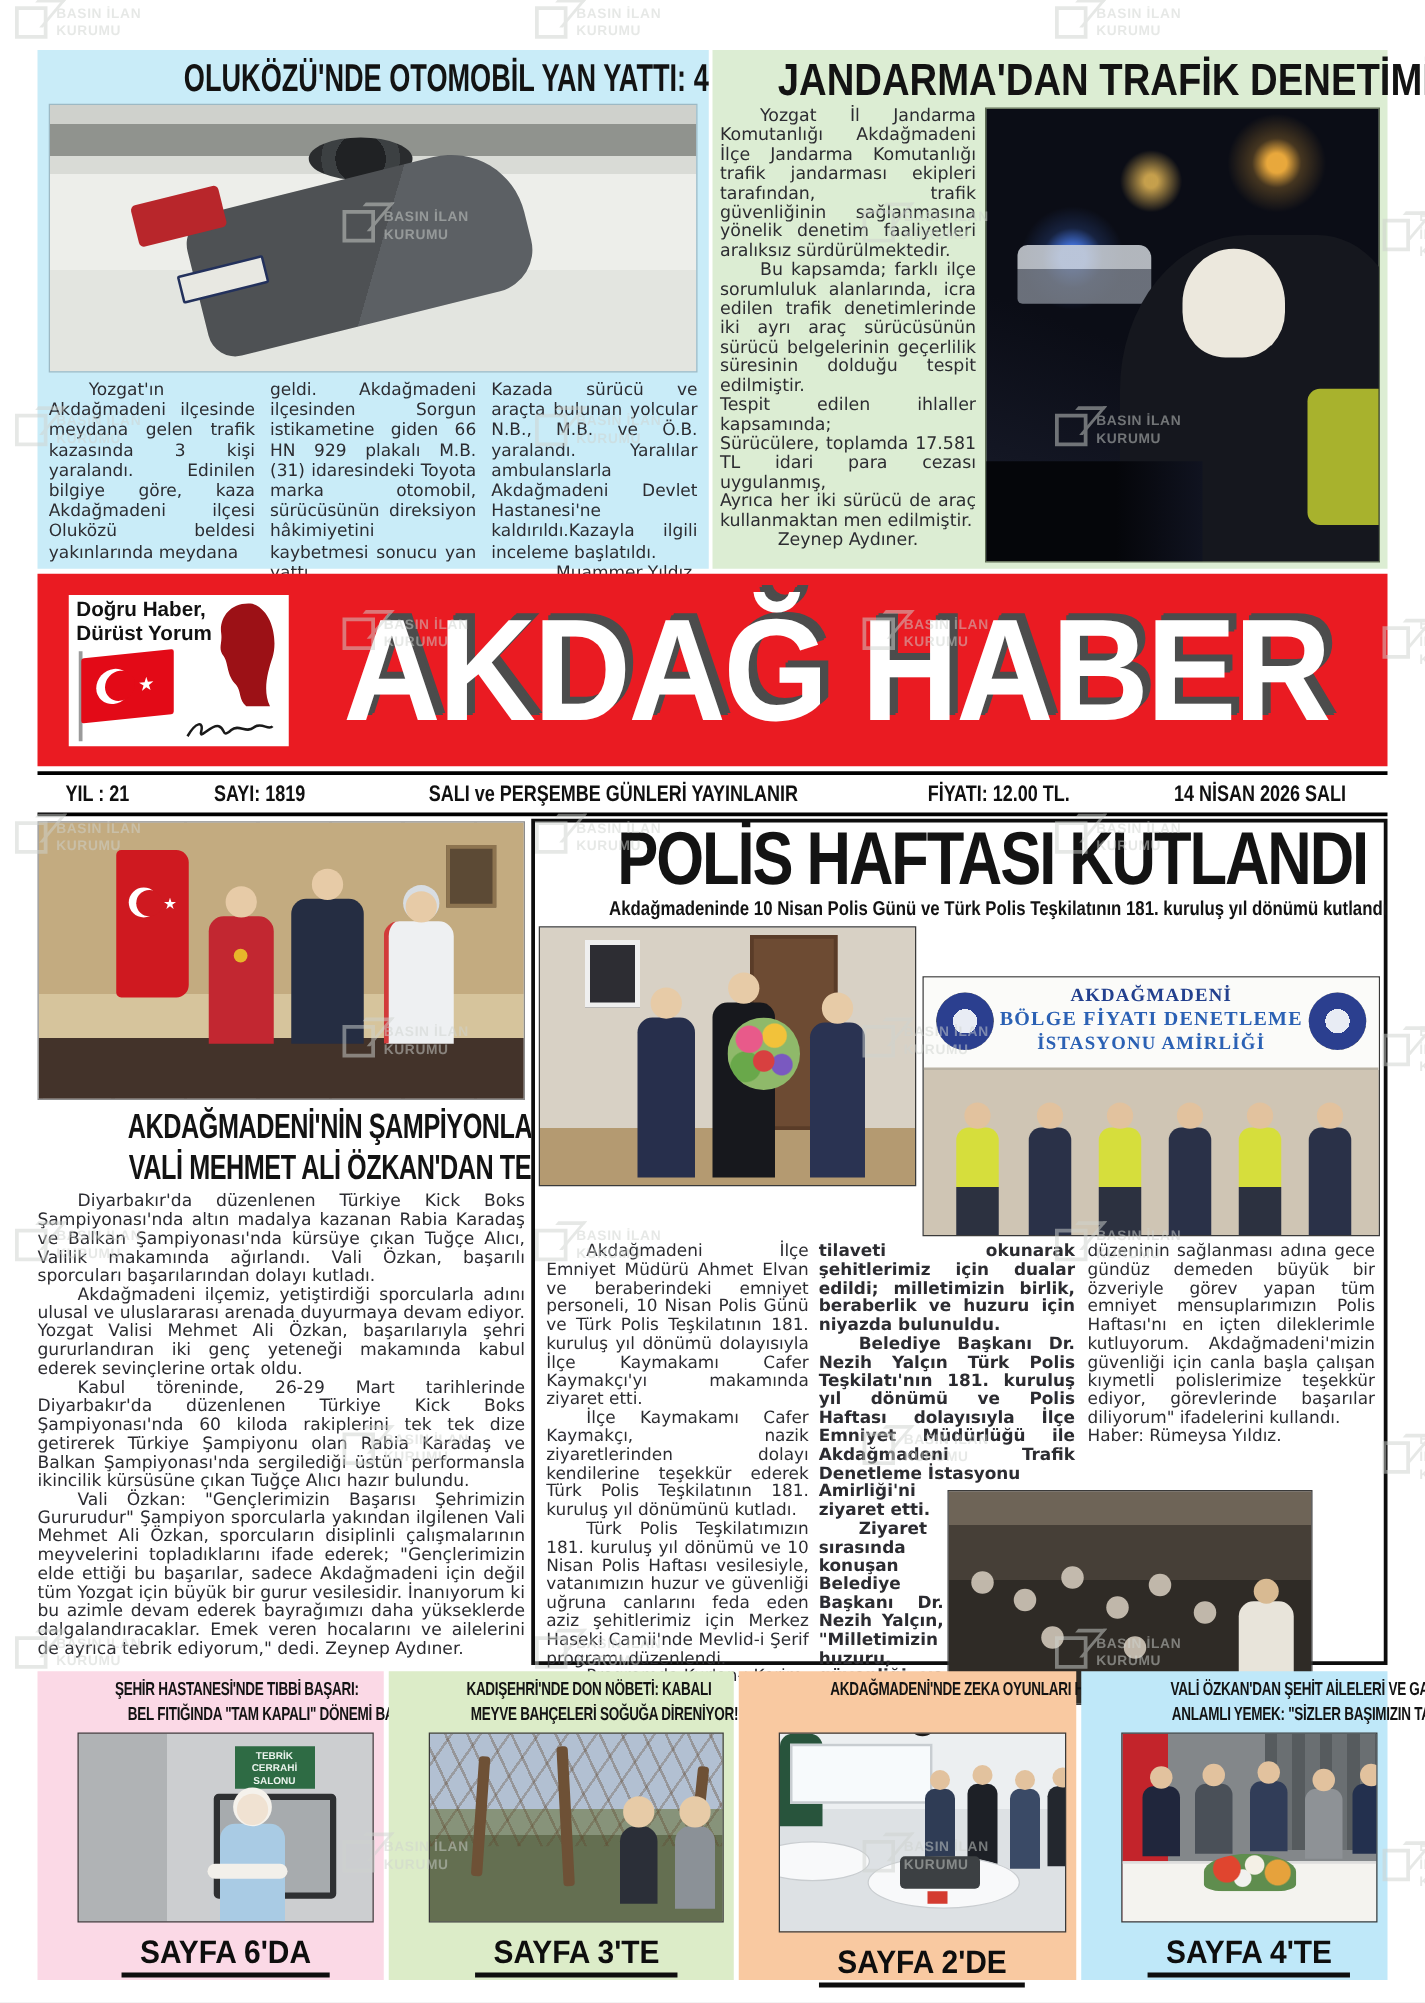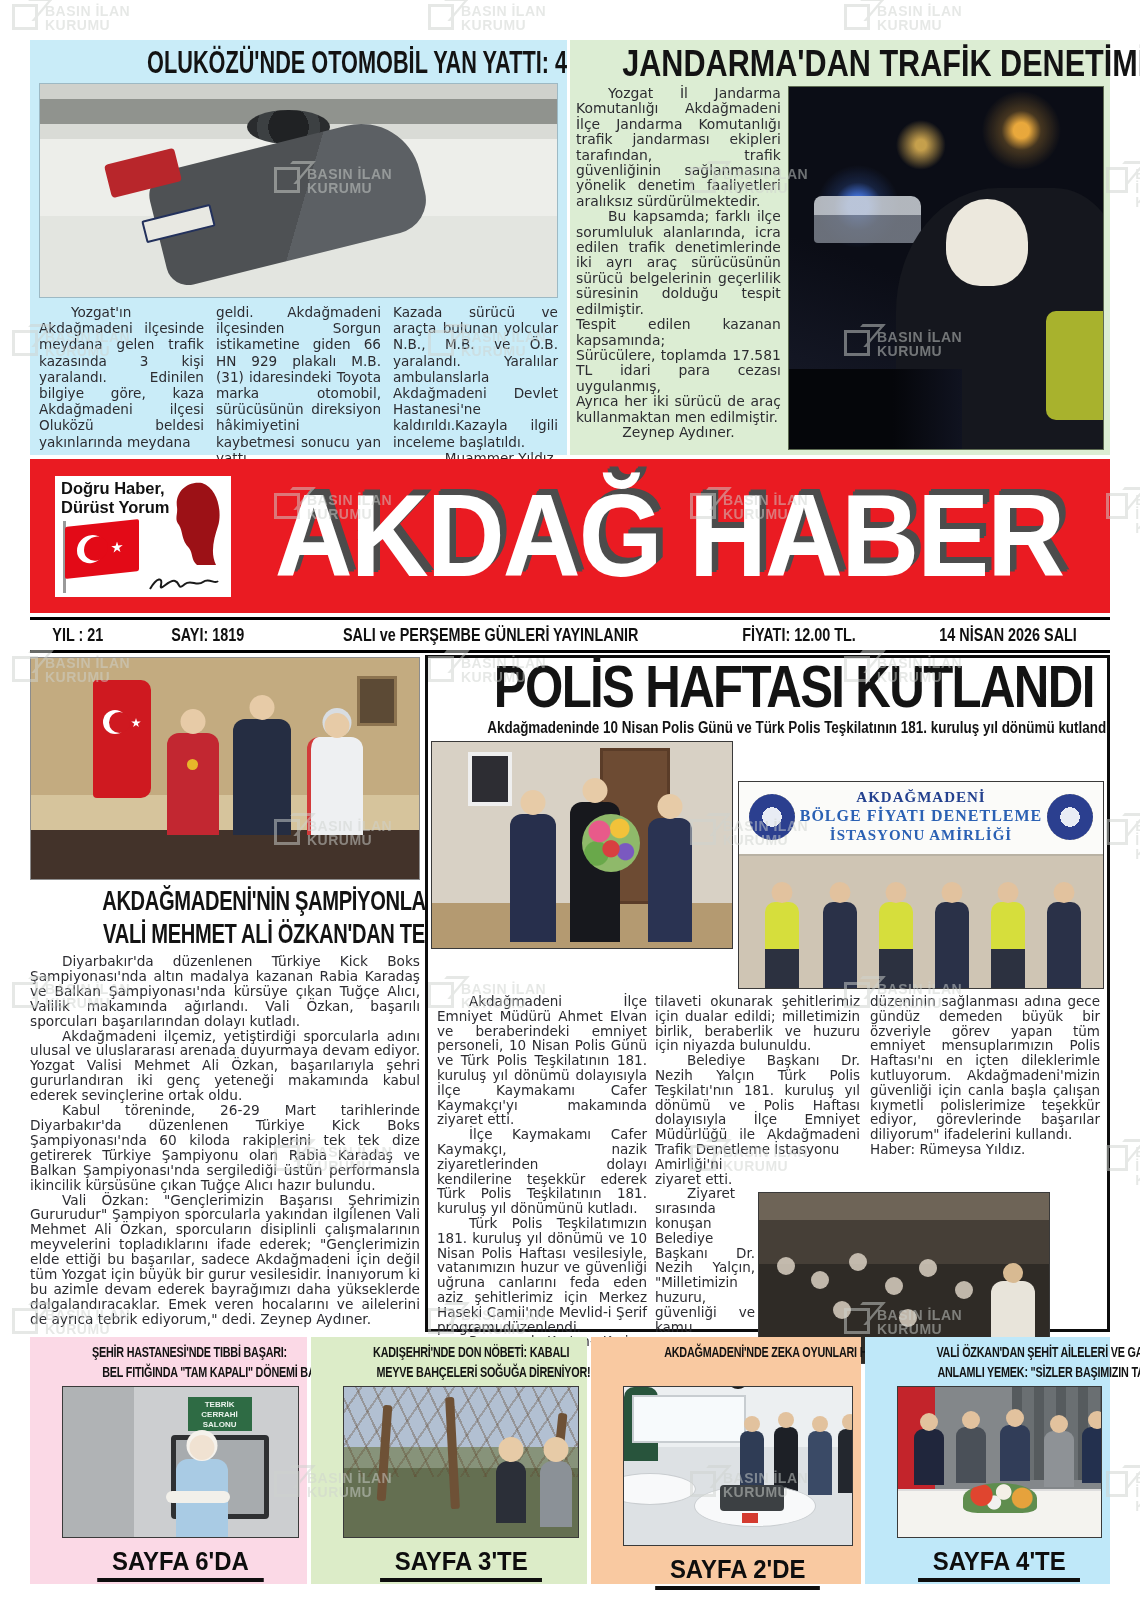--- a/index.html
+++ b/index.html
@@ -7,22 +7,22 @@
         font-family:"DejaVu Sans",sans-serif;color:#2c2c31;margin:0 auto;}
   
   .abs{position:absolute;}
   .hl{font-family:"Liberation Sans",sans-serif;font-weight:bold;color:#131313;text-align:center;margin:0;}
   .cond{display:inline-block;white-space:nowrap;transform-origin:center center;}
   p{margin:0;}
   .ind{text-indent:32px;}
   .photo{position:relative;overflow:hidden;border:1px solid #3a3a3a;background:#bbb;}
   
   #wm-layer{position:absolute;inset:0;z-index:60;pointer-events:none;}
-  .wm{position:absolute;display:flex;opacity:.5;
-      font-family:"Liberation Sans",sans-serif;font-weight:bold;font-size:14px;
+  .wm{position:absolute;display:flex;align-items:center;opacity:.5;
+      font-family:"Liberation Sans",sans-serif;font-weight:bold;font-size:11px;
       line-height:14px;color:#cfd3cf;letter-spacing:.5px;}
   .wm-cube{width:20px;height:20px;border:3px solid #cfd3cf;display:inline-block;position:relative;margin-right:7px;}
   .wm-cube::after{content:"";position:absolute;left:6px;top:-9px;width:20px;height:20px;border:3px solid #cfd3cf;
       transform:skewX(-40deg);border-bottom:none;border-left:none;}
   
   .top-left{left:30px;top:40px;width:537px;height:415px;background:#c9ecf8;padding:3px 9px;box-sizing:border-box;}
   .hl-accident{font-size:31px;line-height:40px;}
   .hl-accident .cond{transform:scaleX(.70);}
   .photo.crash{width:517px;height:213px;background:
       linear-gradient(180deg,#cfd1cc 0 7%,#90938e 7% 19%,#d9dbd6 19% 26%,#edeeea 26% 62%,#e3e5e0 62% 100%);
@@ -124,21 +124,21 @@
   .badge{position:absolute;top:12px;width:46px;height:46px;border-radius:50%;
       background:radial-gradient(circle,#e8ecf4 0 30%,#2b3f8f 30% 70%,#16234f 70% 100%);}
   .badge.bl{left:10px;} .badge.br{right:10px;}
   .sfig{position:absolute;bottom:0;width:34px;height:86px;border-radius:10px 10px 0 0;}
   .sfig::before{content:"";position:absolute;top:-20px;left:50%;transform:translateX(-50%);width:21px;height:21px;border-radius:50%;background:#e2c29e;}
   .sfig.yellow{background:linear-gradient(180deg,#d6de3c 0 55%,#2c3140 55% 100%);}
   .sfig.navy{background:#2a3148;}
   .polis-text{position:relative;height:374px;margin-top:5px;font-size:13.5px;line-height:14.8px;text-align:justify;}
   .pcol{position:absolute;top:0;}
   .pc1{left:9px;width:210px;}
-  .pc2{left:227px;width:205px;}
+  .pc2{left:227px;width:205px;font-weight:bold;}
   .pc2-narrow{width:100px;}
   .pc3{left:442px;width:230px;}
   .photo.mosque{position:absolute;left:330px;top:198px;width:290px;height:170px;background:
       linear-gradient(180deg,#6e6457 0 16%,#463f37 16% 42%,#2f2b26 42% 100%);}
   .mhead{position:absolute;width:18px;height:18px;border-radius:50%;background:#d9d0c2;opacity:.85;}
   .imam{position:absolute;right:14px;bottom:8px;width:44px;height:74px;background:#e8e4da;border-radius:12px 12px 0 0;}
   .imam::before{content:"";position:absolute;top:-18px;left:50%;transform:translateX(-50%);width:20px;height:20px;border-radius:50%;background:#d8b astray}
   .imam::before{content:"";position:absolute;top:-18px;left:50%;transform:translateX(-50%);width:20px;height:20px;border-radius:50%;background:#d8ba92;}
   
   .teaser{position:absolute;top:1337px;height:247px;box-sizing:border-box;padding-top:5px;text-align:center;padding-left:24px;}
@@ -225,21 +225,21 @@
       </div>
     </div>
   </section>
 
   <section class="abs top-right">
     <h1 class="hl hl-jandarma"><span class="cond">JANDARMA'DAN TRAFİK DENETİMİ</span></h1>
     <div class="tr-body">
       <div class="tr-text">
         <p class="ind">Yozgat İl Jandarma Komutanlığı Akdağmadeni İlçe Jandarma Komutanlığı trafik jandarması ekipleri tarafından, trafik güvenliğinin sağlanmasına yönelik denetim faaliyetleri aralıksız sürdürülmektedir.</p>
         <p class="ind">Bu kapsamda; farklı ilçe sorumluluk alanlarında, icra edilen trafik denetimlerinde iki ayrı araç sürücüsünün sürücü belgelerinin geçerlilik süresinin dolduğu tespit edilmiştir.</p>
-        <p>Tespit edilen kazanan kapsamında;</p>
+        <p>Tespit edilen ihlaller kapsamında;</p>
         <p>Sürücülere, toplamda 17.581 TL idari para cezası uygulanmış,</p>
         <p>Ayrıca her iki sürücü de araç kullanmaktan men edilmiştir.</p>
         <p class="byline-c">Zeynep Aydıner.</p>
       </div>
       <div class="photo night">
         <div class="night-car"></div>
         <div class="night-officer"></div>
         <div class="night-beanie"></div>
         <div class="night-vest"></div>
         <div class="night-hood"></div>

